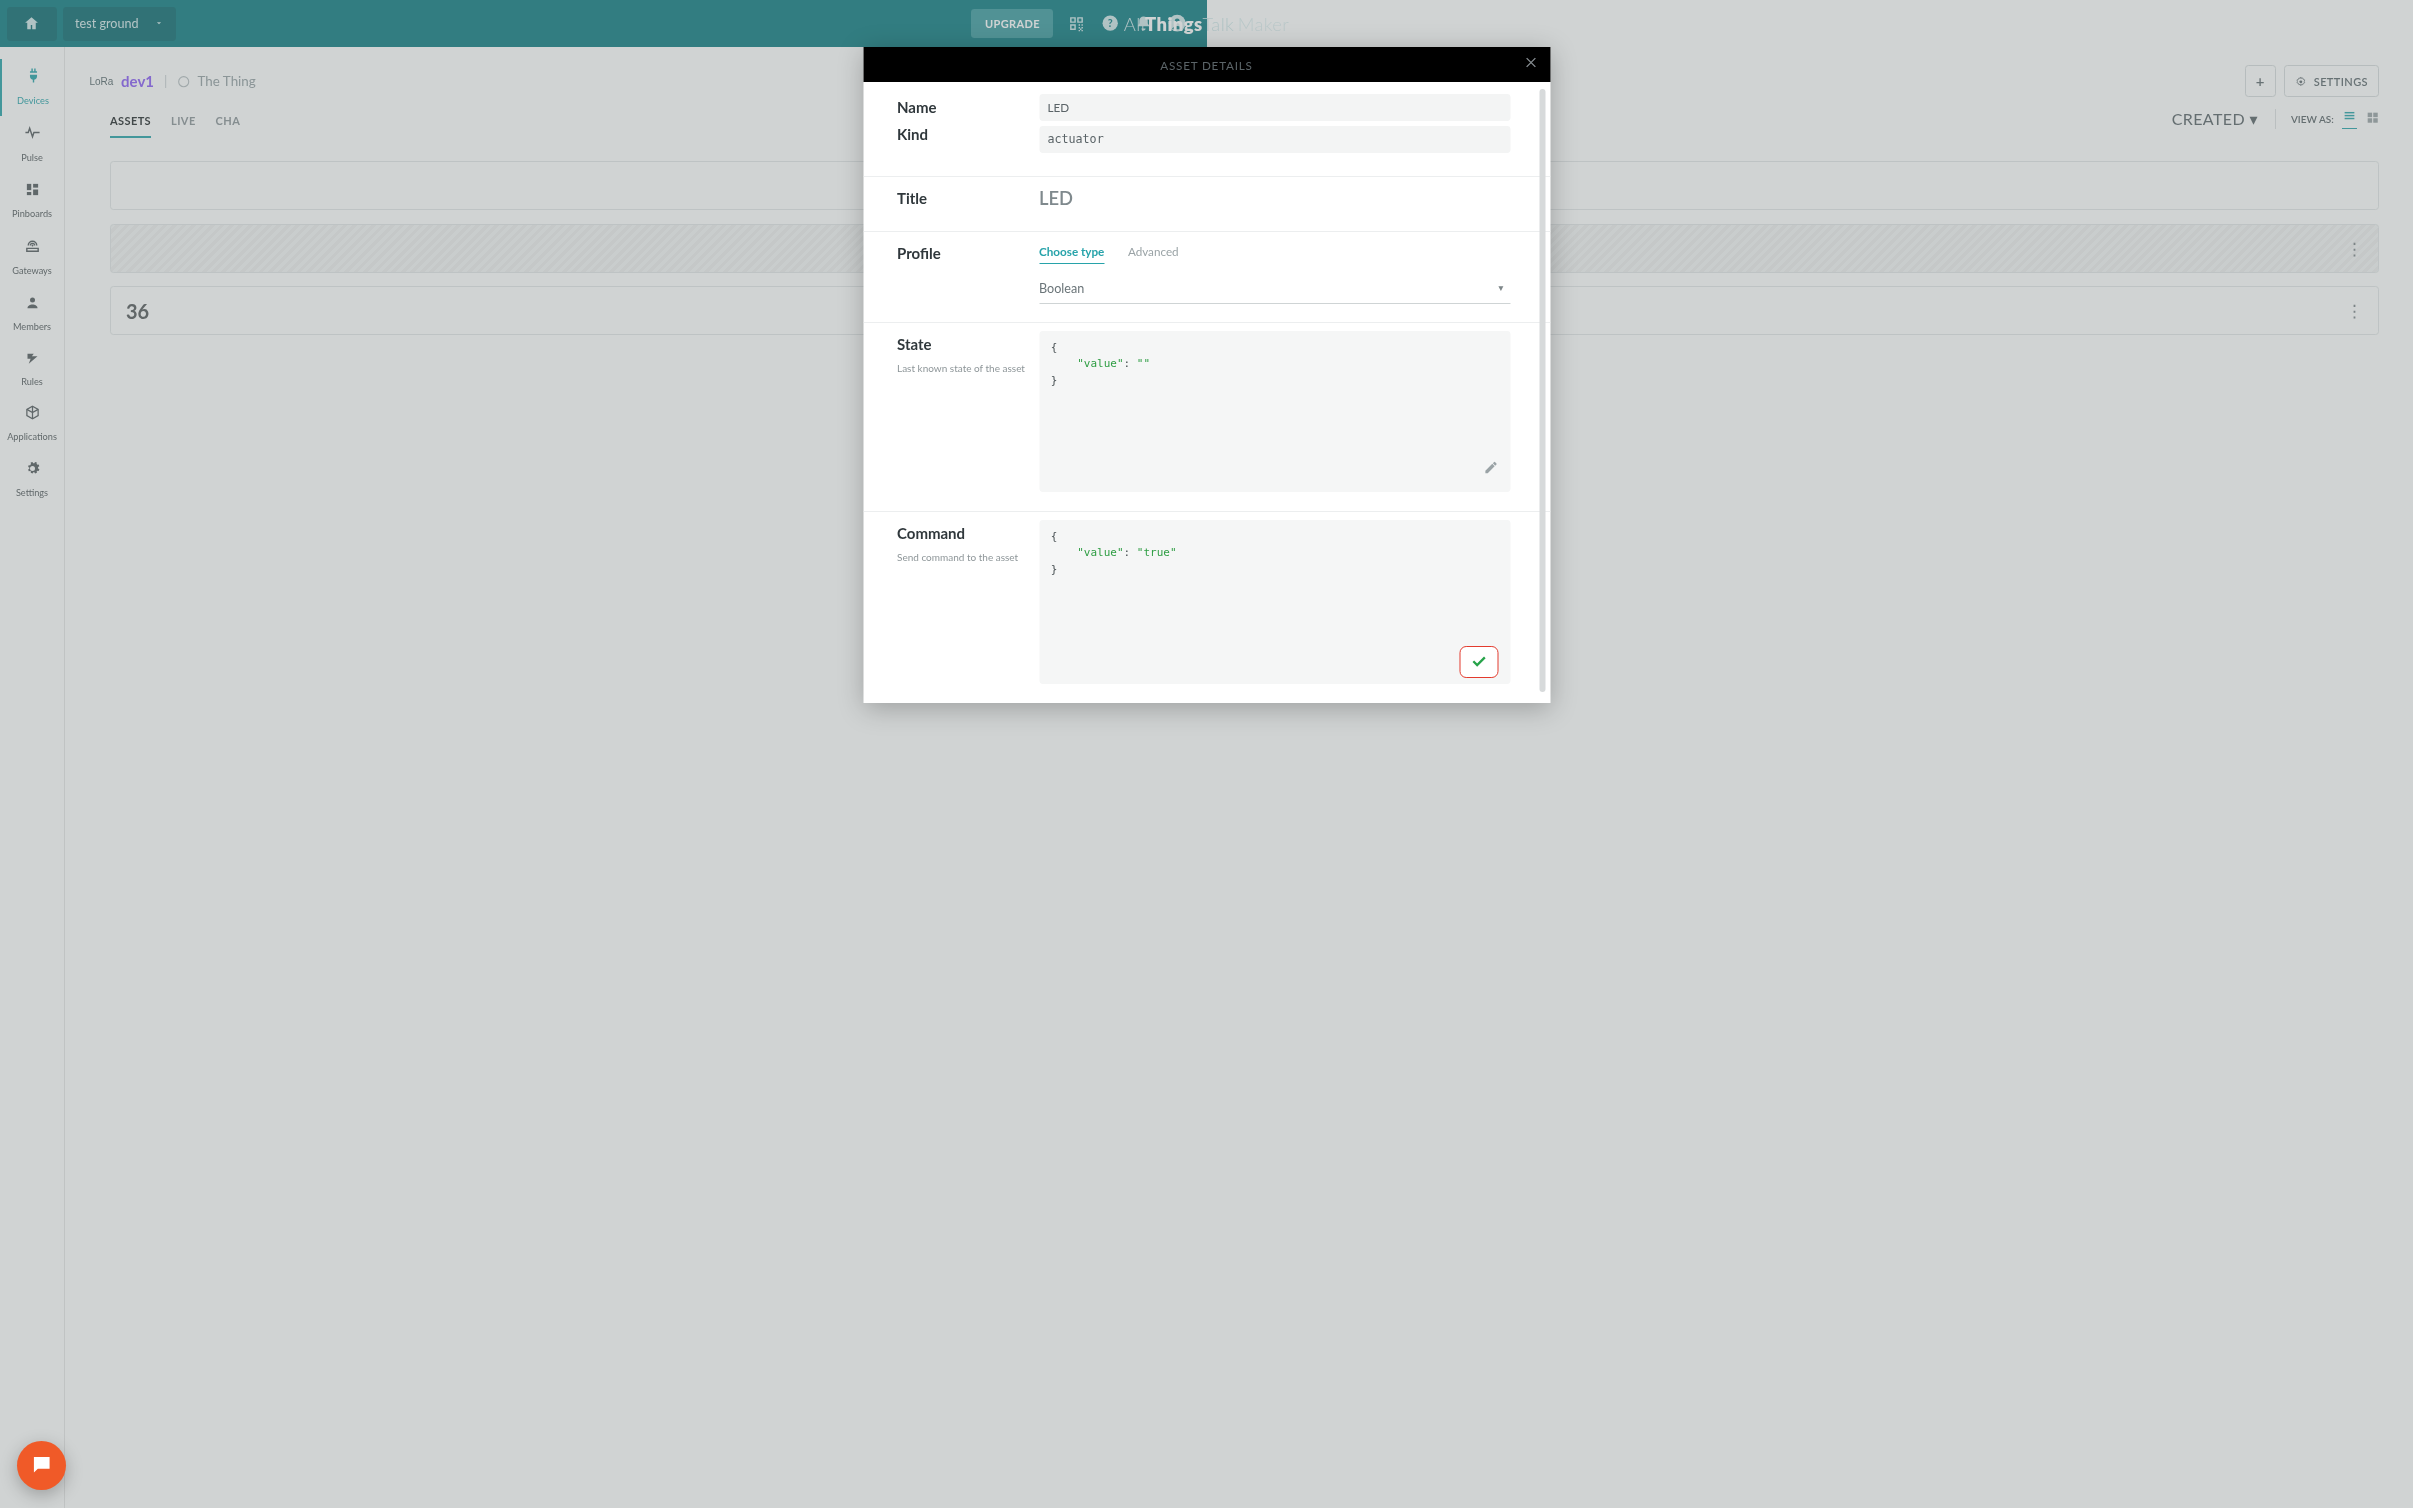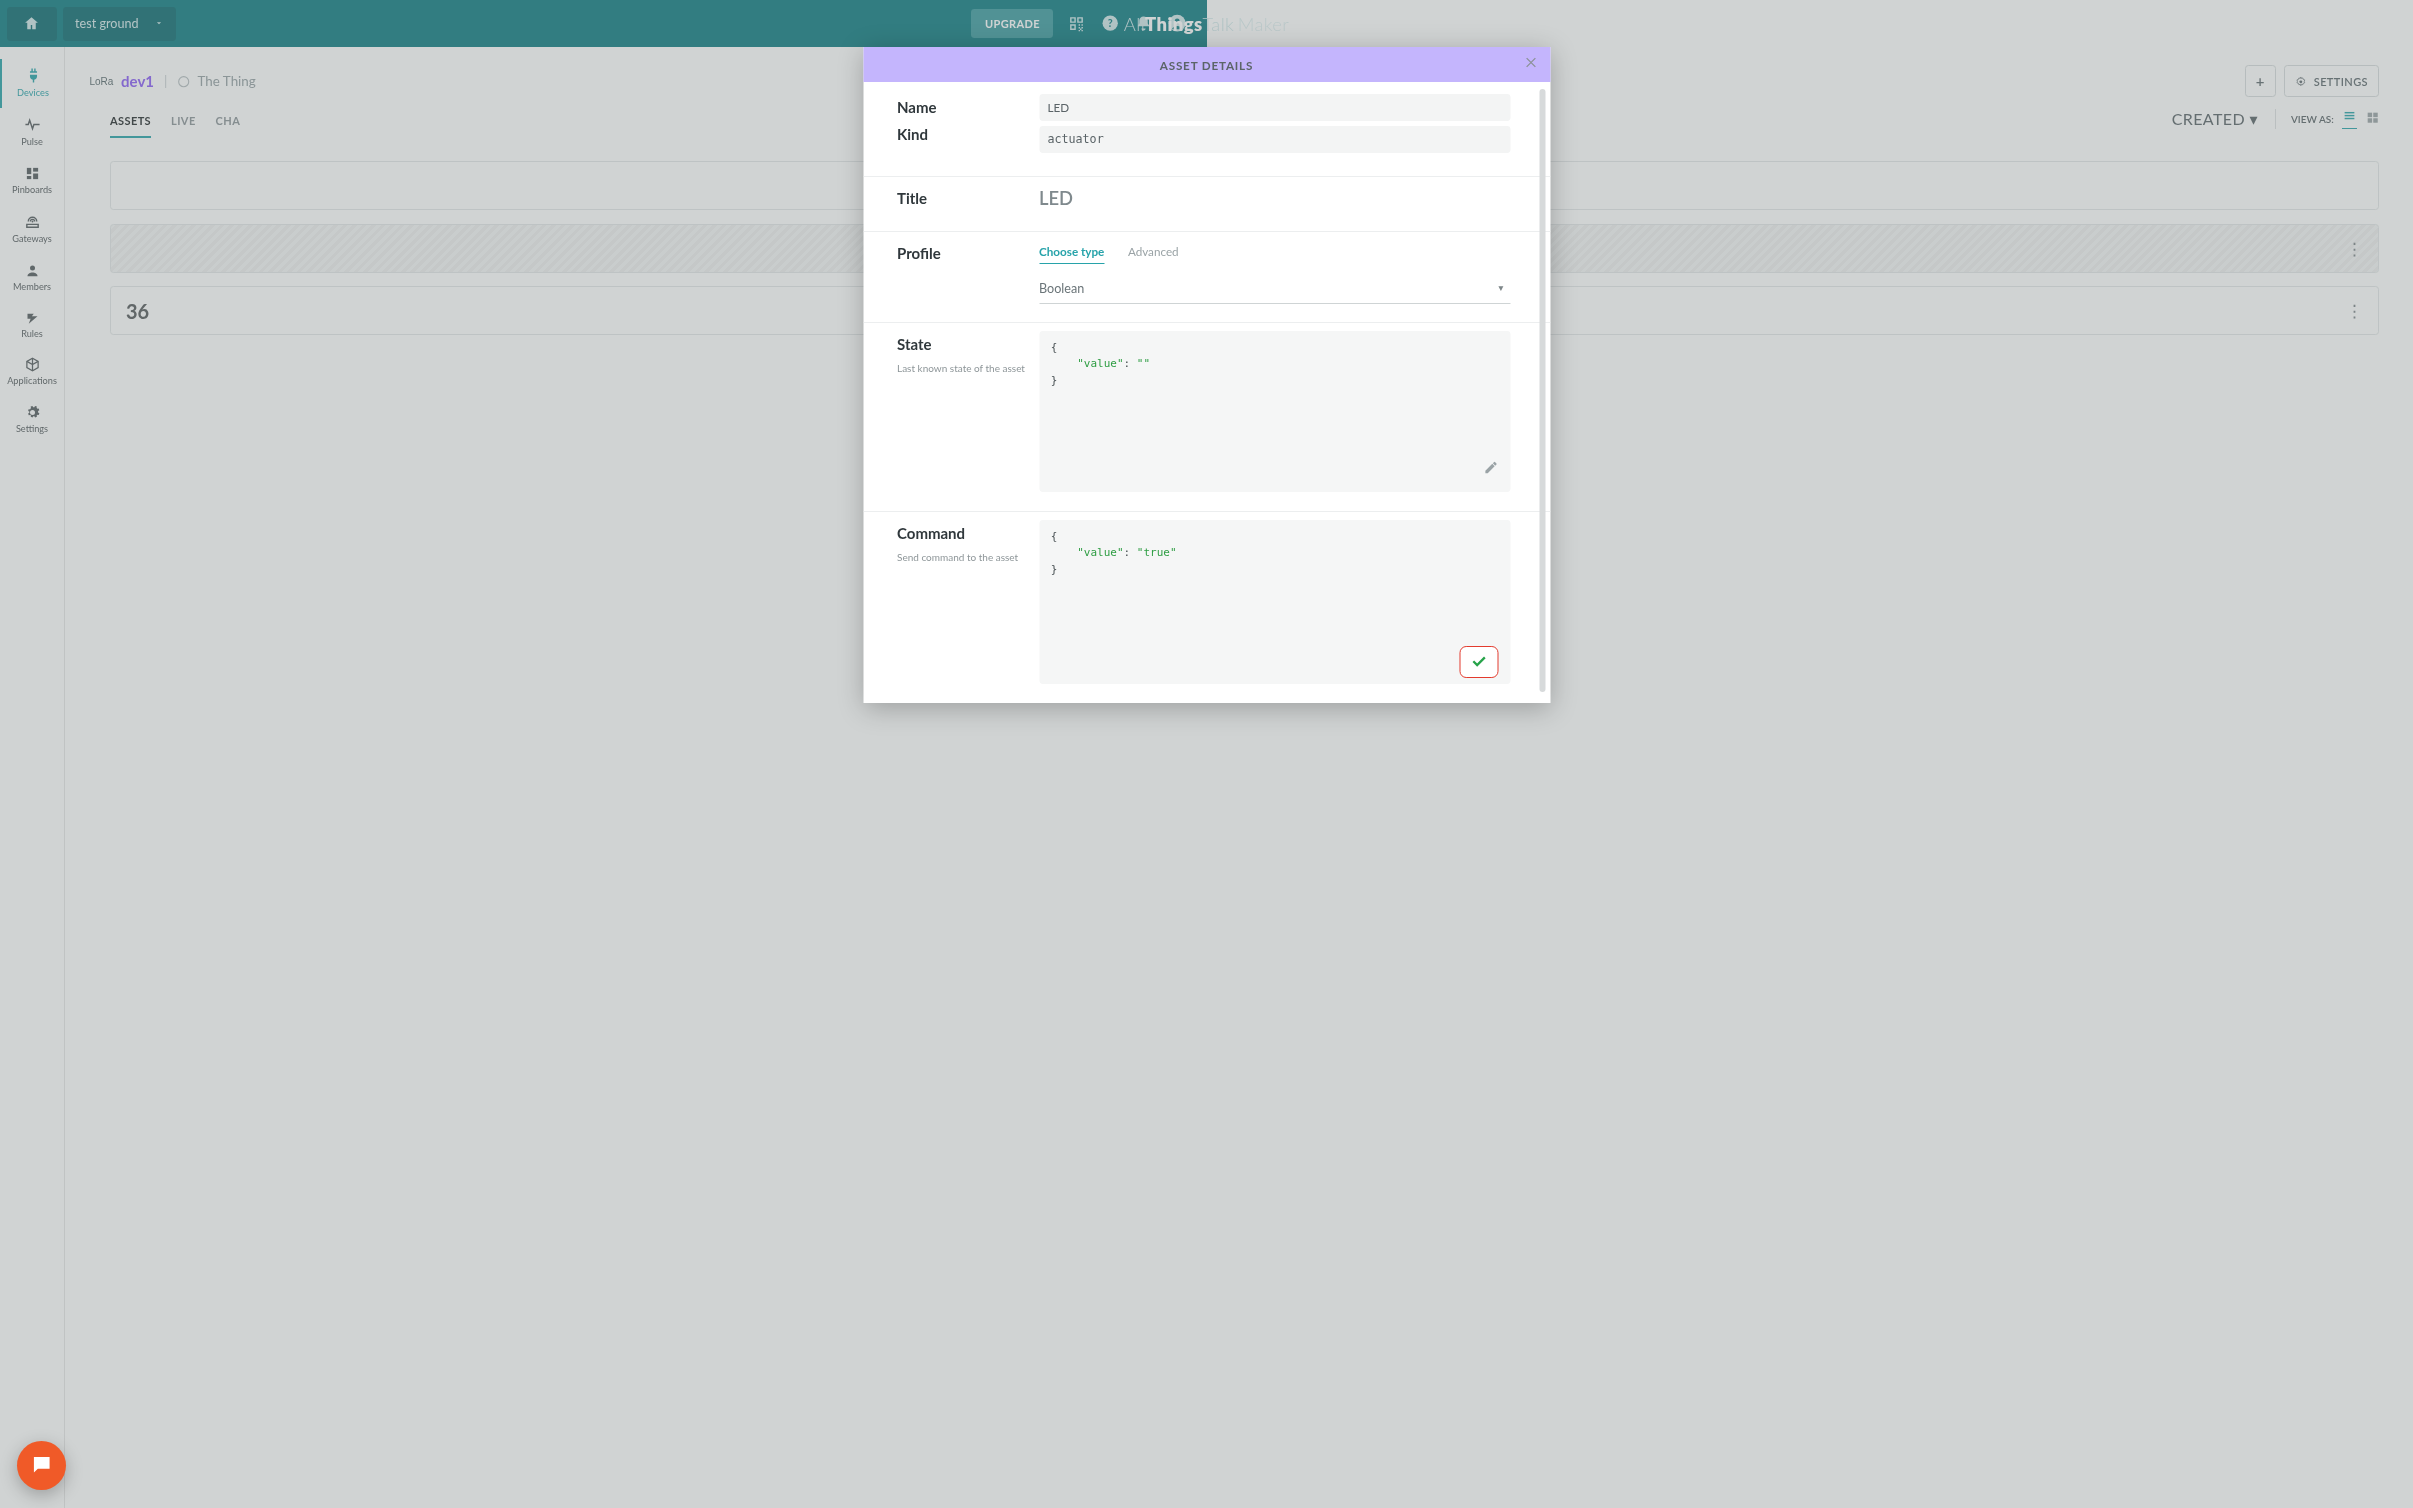--- a/index.html
+++ b/index.html
@@ -13,21 +13,21 @@
 .brand { position: absolute; left: 50%; transform: translateX(-50%); font-size: 18.4px; color: #cfe7e9; letter-spacing: 0.4px; }
 .brand .thin { font-weight: 300; }
 .brand .bold { font-weight: 800; color: #fff; }
 .brand .tail { font-weight: 300; opacity: .7; margin-left: 3.4px; }
 .topbar-right { margin-left: auto; display: flex; align-items: center; gap: 13.4px; padding-right: 20px; }
 .upgrade-btn { background: #3d9ba0; color: #fff; font-weight: 700; padding: 8.4px 13.4px; border-radius: 3.4px; font-size: 11px; letter-spacing: 0.4px; margin-left: 48px; }
 .top-icon { width: 20px; height: 20px; display: flex; align-items: center; justify-content: center; fill: #cfe7e9; }
 
 
 .leftrail { position: absolute; top: 47px; left: 0; width: 65px; bottom: 0; background: #fff; border-right: 0.8px solid #e6e6e6; display: flex; flex-direction: column; align-items: center; padding-top: 11.7px; }
-.rail-item { width: 65px; display: flex; flex-direction: column; align-items: center; gap: 3px; padding: 8.4px 0 10px; color: #545b5e; font-size: 9.2px; cursor: pointer; }
+.rail-item { width: 65px; display: flex; flex-direction: column; align-items: center; gap: 11px; padding: 8.4px 0 10px; color: #545b5e; font-size: 9.2px; cursor: pointer; }
 .rail-item.active { color: #27a3aa; border-left: 2.5px solid #27a3aa; padding-left: 0; box-sizing: border-box; }
 .rail-item svg { fill: currentColor; }
 
 
 .page { position: absolute; top: 47px; left: 65px; right: 0; bottom: 0; background: #fff; }
 .crumb { padding: 18.4px 34px 0 23.5px; display: flex; align-items: center; color: #444; }
 .crumb .lora { font-family: Liberation Sans, sans-serif; font-size: 10px; color: #5a6a6e; border: 0.8px solid transparent; }
 .crumb .dev { font-size: 15px; font-weight: 700; color: #8b5cf6; margin-left: 6.7px; }
 .crumb .sep { margin: 0 10px; color: #c9cfd1; }
 .crumb .net { color: #95a0a4; }
@@ -41,21 +41,21 @@
 .card { border: 0.8px solid #e3e7e8; border-radius: 3.4px; height: 49px; margin-bottom: 13.4px; display: flex; align-items: center; justify-content: flex-end; padding-right: 15px; background:#fff; }
 .card.sel { background: repeating-linear-gradient(135deg,#f5f6f6,#f5f6f6 3.4px,#efefef 3.4px,#efefef 6.7px); }
 .card .dots { color: #7d8689; font-size: 17px; }
 .card .num { margin-right:auto; margin-left:15px; color:#55595b; font-size:20px; font-weight:700;}
 
 
 .scrim { position: absolute; inset: 0; background: rgba(120,128,130,.35); }
 
 
 .modal { position: absolute; left: 50%; top: 47px; width: 687px; transform: translateX(-50%); background: #fff; box-shadow: 0 5px 25px rgba(0,0,0,.25); }
-.modal-head { height: 35px; background: #c4b5fd; display: flex; align-items: center; justify-content: center; position: relative; color: #5b6468; font-size: 11.7px; font-weight: 700; letter-spacing: 0.8px; }
+.modal-head { height: 35px; background: #000000; display: flex; align-items: center; justify-content: center; position: relative; color: #5b6468; font-size: 11.7px; font-weight: 400; letter-spacing: 0.8px; }
 .modal-head .close { position: absolute; right: 11.7px; top: 8.4px; color: #8a9195; cursor: pointer; }
 .modal-body { max-height: 687px; overflow: hidden; }
 .scroll-shadow { position:absolute; right:5px; top:42px; width:5.9px; height: 603px; background:#d7dadb; border-radius:3.4px; }
 
 .form-sec { padding: 8.4px 40px 18.4px 34px; border-bottom: 0.8px solid #eceeef; display: grid; grid-template-columns: 142px 1fr; align-items: start; }
 .form-sec.no-border { border-bottom: none; }
 .form-sec .lbl { color: #30383c; font-size: 15px; font-weight: 700; line-height: 27px; }
 .form-sec .sub { color: #8e9699; font-size: 10px; font-weight: 400; margin-top: 3.4px; }
 
 .ro-field { background: #f3f4f4; border-radius: 3.4px; height: 27px; display: flex; align-items: center; padding: 0 8.4px; color: #5a6367; font-size: 11.7px; margin-bottom: 5px; }

